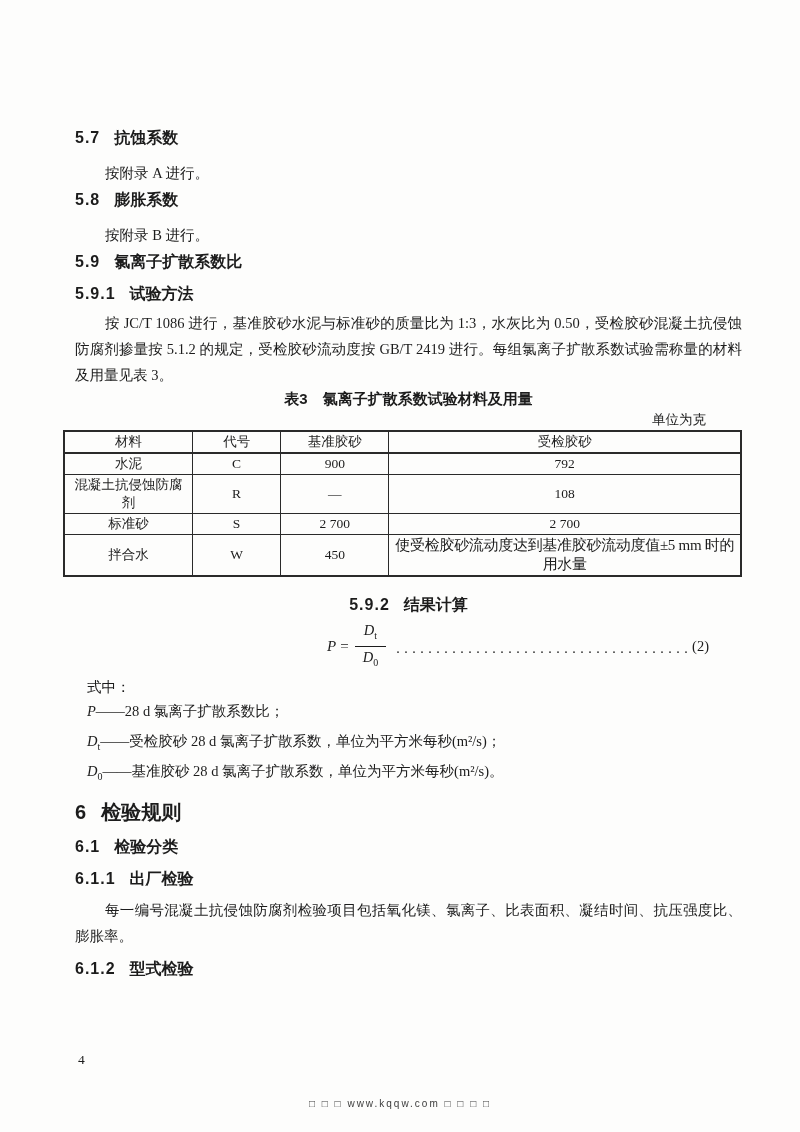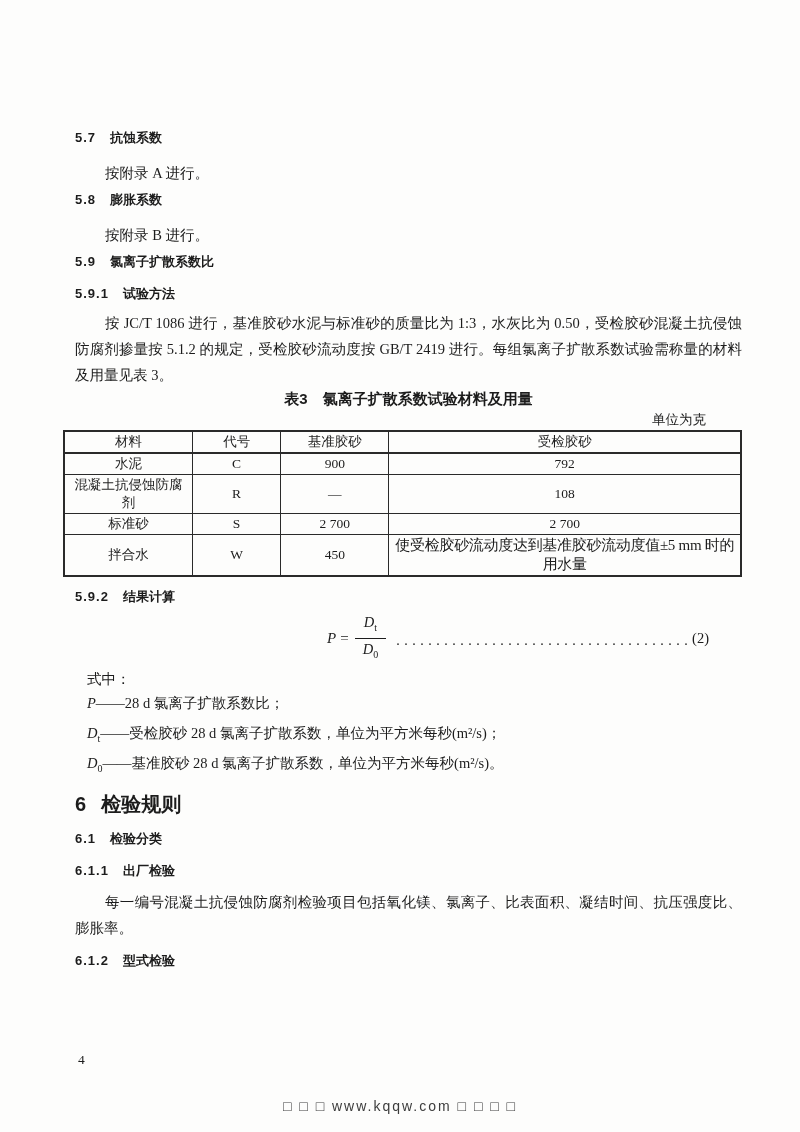--- a/index.html
+++ b/index.html
@@ -21,21 +21,21 @@
   .doc-number {
     font-family: "Liberation Serif", serif;
     font-weight: bold;
     font-size: 16px;
     line-height: 20px;
     letter-spacing: 0.5px;
   }
   .heading {
     font-family: "Liberation Sans", "DejaVu Sans", sans-serif;
     font-weight: bold;
-    font-size: 13px;
+    font-size: 16px;
     line-height: 20px;
   }
   .heading .h-num { display: inline-block; margin-right: 14px; letter-spacing: 1px; }
   .para {
     line-height: 22px;
     text-indent: 30px;
     text-align: justify;
   }
   .para.multiline { line-height: 26px; }
   .h57 { margin-top: 22px; }
@@ -75,21 +75,21 @@
     height: 14px;
     padding: 1px 3px;
     font-weight: normal;
   }
   table.mat-table thead th { border-bottom: 2px solid #2a2a2a; }
   table.mat-table .col-material { width: 19%; }
   table.mat-table .col-code { width: 13%; }
   table.mat-table .col-base { width: 16%; }
   table.mat-table .col-test { width: 52%; }
   table.mat-table tbody tr:last-child td:last-child { font-size: 15px; letter-spacing: -0.3px; }
-  .h592 { margin-top: 10px; }
+  .h592 { margin-top: 18px; text-align: center; }
   .p592 { margin-top: 8px; }
   .formula-row {
     margin-top: 6px;
     margin-left: 252px;
     width: 382px;
     height: 50px;
     display: flex;
     align-items: center;
   }
   .formula-row i { font-family: "Liberation Serif", serif; font-style: italic; }
@@ -125,21 +125,21 @@
     font-size: 13.5px;
     line-height: 16px;
   }
   .footer-watermark {
     position: absolute;
     left: 0;
     top: 1098px;
     width: 100%;
     text-align: center;
     font-family: "Liberation Sans", "DejaVu Sans", sans-serif;
-    font-size: 14px;
+    font-size: 10px;
     color: #3c3c3c;
     letter-spacing: 2px;
   }
 </style>
 </head>
 <body>
 
 <div class="page">
   <div class="content">
 

